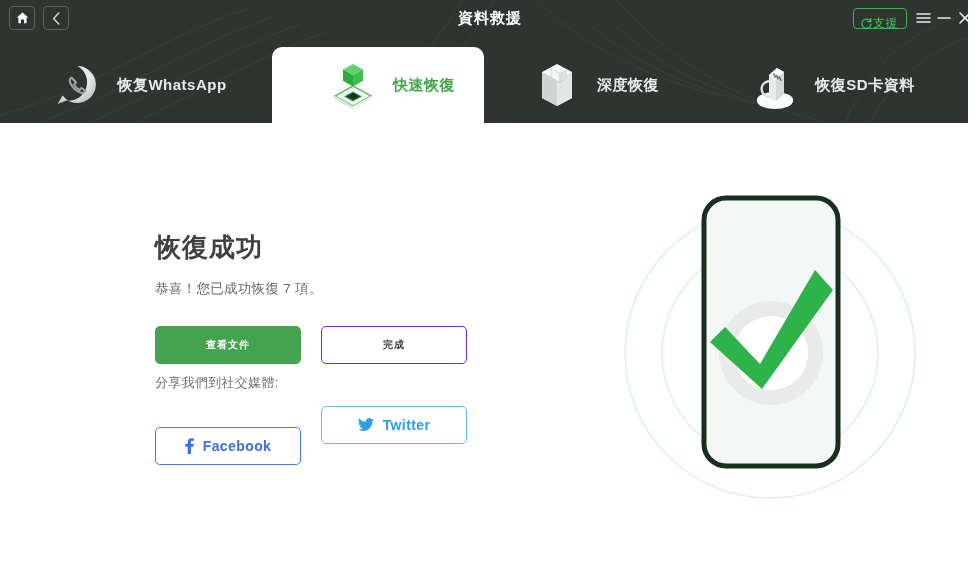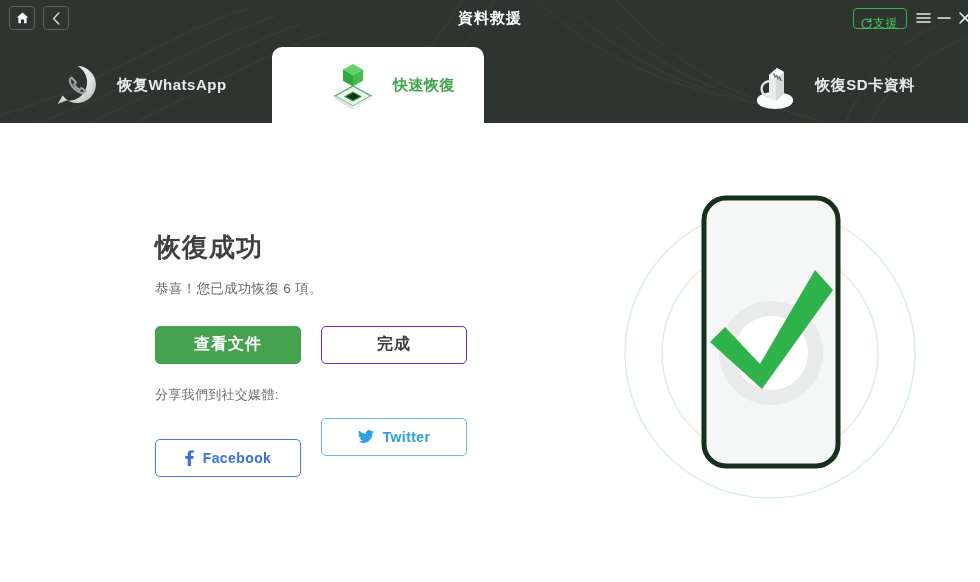--- a/index.html
+++ b/index.html
@@ -181,38 +181,38 @@
     display: flex;
     gap: 20px;
   }
   .btn {
     width: 146px;
     height: 38px;
     border-radius: 5px;
     display: flex;
     align-items: center;
     justify-content: center;
-    font-size: 16px;
+    font-size: 10px;
     font-weight: bold;
     letter-spacing: 1px;
     cursor: pointer;
   }
   .btn.primary {
     background: #45a350;
     color: #ffffff;
     border: 1px solid #45a350;
   }
   .btn.secondary {
     background: #ffffff;
     color: #3a3f3c;
     border: 1px solid #6d28d9;
   }
 
   .share-label {
-    margin-top: 22px;
+    margin-top: 10px;
     font-size: 13px;
     color: #6a6f6c;
     letter-spacing: .3px;
   }
 
   .social-row {
     margin-top: 14px;
     display: flex;
     gap: 20px;
   }
@@ -352,20 +352,34 @@
             <path d="M9 38 L27 48 L27 51.6 L9 41.6 Z" fill="#dfe5e2"></path>
             <path d="M45 38 L27 48 L27 51.6 L45 41.6 Z" fill="#eef1ef"></path>
 
             <path d="M27 33.4 L36 38.4 L27 43.4 L18 38.4 Z" fill="#2ea03c"></path>
             <path d="M27 34.8 L34 38.4 L27 42 L20 38.4 Z" fill="#17361c"></path>
           </svg>
         </span>
         <span class="tab-label">快速恢復</span>
       </div>
 
+      <div class="tab t2">
+        <span class="tab-icon">
+          <svg width="54" height="54" viewBox="0 0 54 54">
+            <path d="M12 14 L42 14 L42 40 L27 48 L12 40 Z" fill="#e7eae9"></path>
+            <path d="M12 14 L27 6 L42 14 L27 22 Z" fill="#fafbfb"></path>
+            <path d="M12 14 L27 22 L27 48 L12 40 Z" fill="#cfd4d2"></path>
+            <path d="M42 14 L27 22 L27 48 L42 40 Z" fill="#e3e7e5"></path>
+
+            <path d="M21 10.5 L30 15.5 L30 24.5 L21 19.5 Z" fill="#f4f6f5" stroke="#c6cbc9" stroke-width=".7"></path>
+            <path d="M30 15.5 L36 12 L36 21 L30 24.5 Z" fill="#dde1df" stroke="#c6cbc9" stroke-width=".7"></path>
+          </svg>
+        </span>
+        <span class="tab-label">深度恢復</span>
+      </div>
 
       <div class="tab t3">
         <span class="tab-icon">
           <svg width="54" height="54" viewBox="0 0 54 54">
             <ellipse cx="27" cy="43" rx="18" ry="8" fill="#f0f3f2"></ellipse>
             <ellipse cx="27" cy="42" rx="18" ry="8" fill="#fbfcfc"></ellipse>
             <path d="M21 40 L21 17 L29 10 L36 14 L36 36 L28 43 Z" fill="#e9ecea"></path>
             <path d="M21 17 L29 10 L36 14 L28 21 Z" fill="#fdfdfd"></path>
             <path d="M28 21 L36 14 L36 36 L28 43 Z" fill="#d5dad8"></path>
             <g fill="#6e7674">
@@ -379,21 +393,21 @@
         <span class="tab-label">恢復SD卡資料</span>
       </div>
     </div>
   </div>
 
   <div class="main">
 
     <div class="panel-left">
 
       <div class="headline">恢復成功</div>
-      <div class="subtext">恭喜！您已成功恢復 6 項。</div>
+      <div class="subtext">恭喜！您已成功恢復 7 項。</div>
 
       <div class="btn-row">
         <div class="btn primary">查看文件</div>
         <div class="btn secondary">完成</div>
       </div>
 
       <div class="share-label">分享我們到社交媒體:</div>
 
       <div class="social-row">
 

